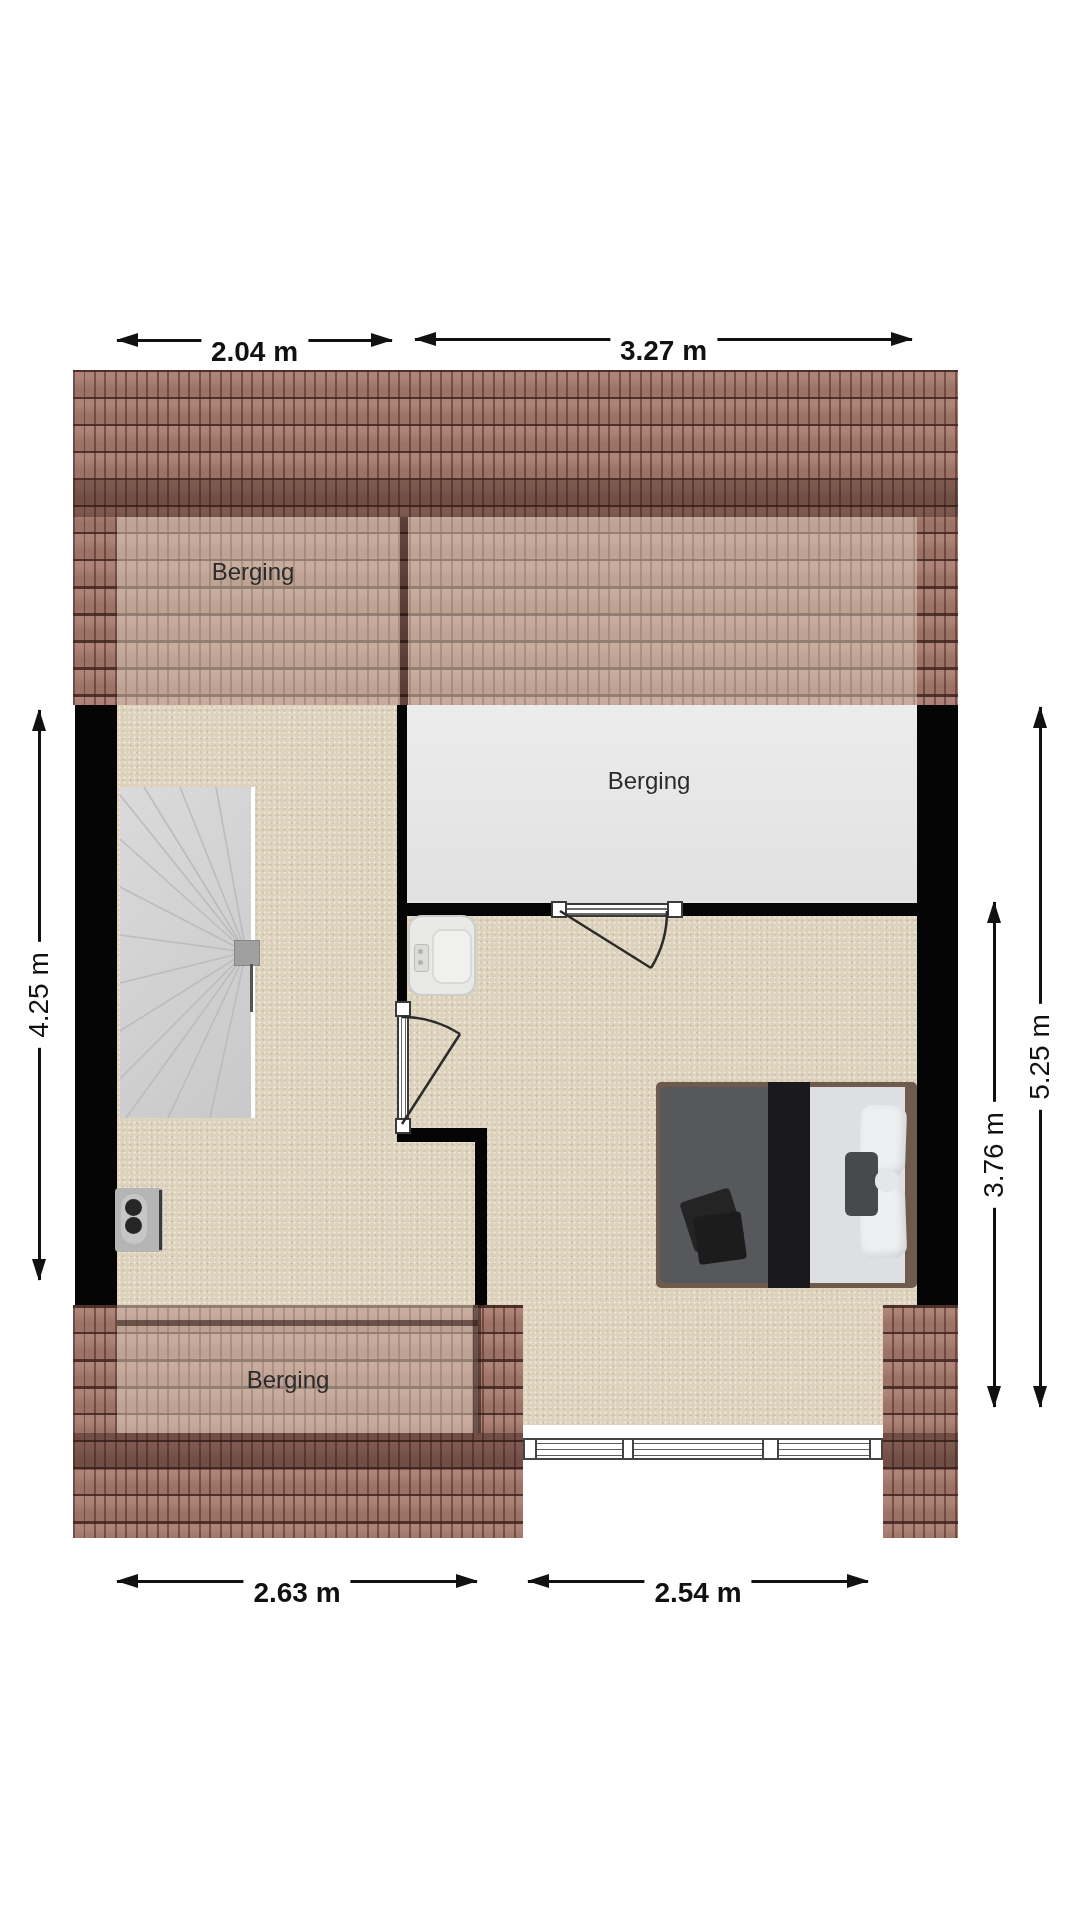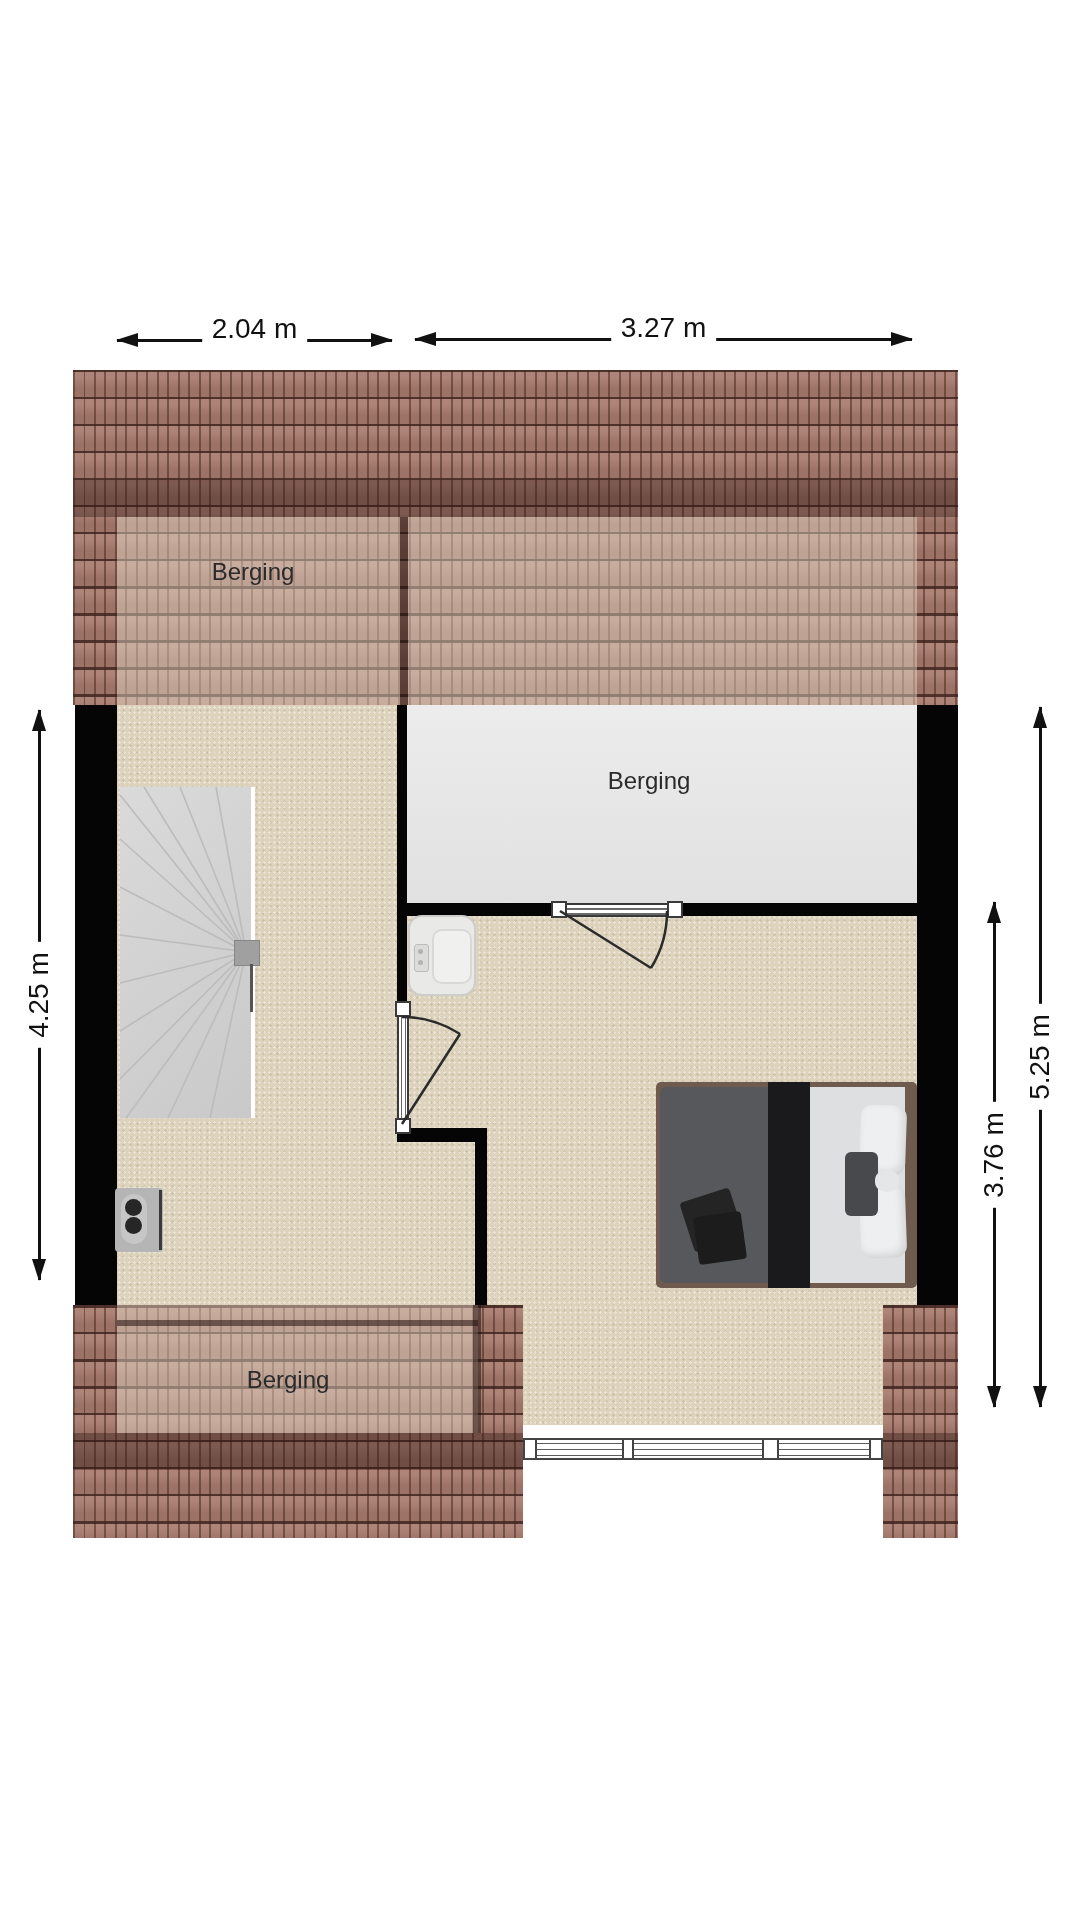--- a/index.html
+++ b/index.html
@@ -77,21 +77,21 @@
   .dim .ah{position:absolute;width:0;height:0;}
   .dim-h{height:26px;}
   .dim-h .dline{left:0;right:0;top:12px;height:2.5px;}
   .dim-h .ah-left{left:-1px;top:6px;border-top:7px solid transparent;border-bottom:7px solid transparent;border-right:22px solid #111;}
   .dim-h .ah-right{right:-1px;top:6px;border-top:7px solid transparent;border-bottom:7px solid transparent;border-left:22px solid #111;}
   .dim-v{width:26px;}
   .dim-v .dline{top:0;bottom:0;left:12px;width:2.5px;}
   .dim-v .ah-up{top:-1px;left:6px;border-left:7px solid transparent;border-right:7px solid transparent;border-bottom:22px solid #111;}
   .dim-v .ah-down{bottom:-1px;left:6px;border-left:7px solid transparent;border-right:7px solid transparent;border-top:22px solid #111;}
   .dlbl{position:absolute;background:#ffffff;padding:0 10px;font-size:28px;color:#111111;white-space:nowrap;line-height:34px;}
-  .dim-h .dlbl{left:50%;top:2px;transform:translate(-50%,-50%);}
+  .dim-h .dlbl{left:50%;top:25px;transform:translate(-50%,-50%);font-weight:bold;}
   .dim-v .dlbl{left:13px;top:50%;transform:translate(-50%,-50%) rotate(-90deg);}
 
   .room-label{position:absolute;transform:translate(-50%,-50%);font-size:24px;color:#2a2a2a;white-space:nowrap;}
   svg{position:absolute;overflow:visible;}
 </style>
 </head>
 <body>
 
 <div class="plan">
 
@@ -230,14 +230,26 @@
     <div class="ah ah-up"></div>
     <div class="ah ah-down"></div>
     <span class="dlbl">3.76 m</span>
   </div>
   <div class="dim dim-v" style="left:1027px;top:707px;height:700px">
     <div class="dline"></div>
     <div class="ah ah-up"></div>
     <div class="ah ah-down"></div>
     <span class="dlbl">5.25 m</span>
   </div>
+  <div class="dim dim-h" style="left:117px;top:1568px;width:360px">
+    <div class="dline"></div>
+    <div class="ah ah-left"></div>
+    <div class="ah ah-right"></div>
+    <span class="dlbl">2.63 m</span>
+  </div>
+  <div class="dim dim-h" style="left:528px;top:1568px;width:340px">
+    <div class="dline"></div>
+    <div class="ah ah-left"></div>
+    <div class="ah ah-right"></div>
+    <span class="dlbl">2.54 m</span>
+  </div>
 
 </div>
 
 </body></html>

